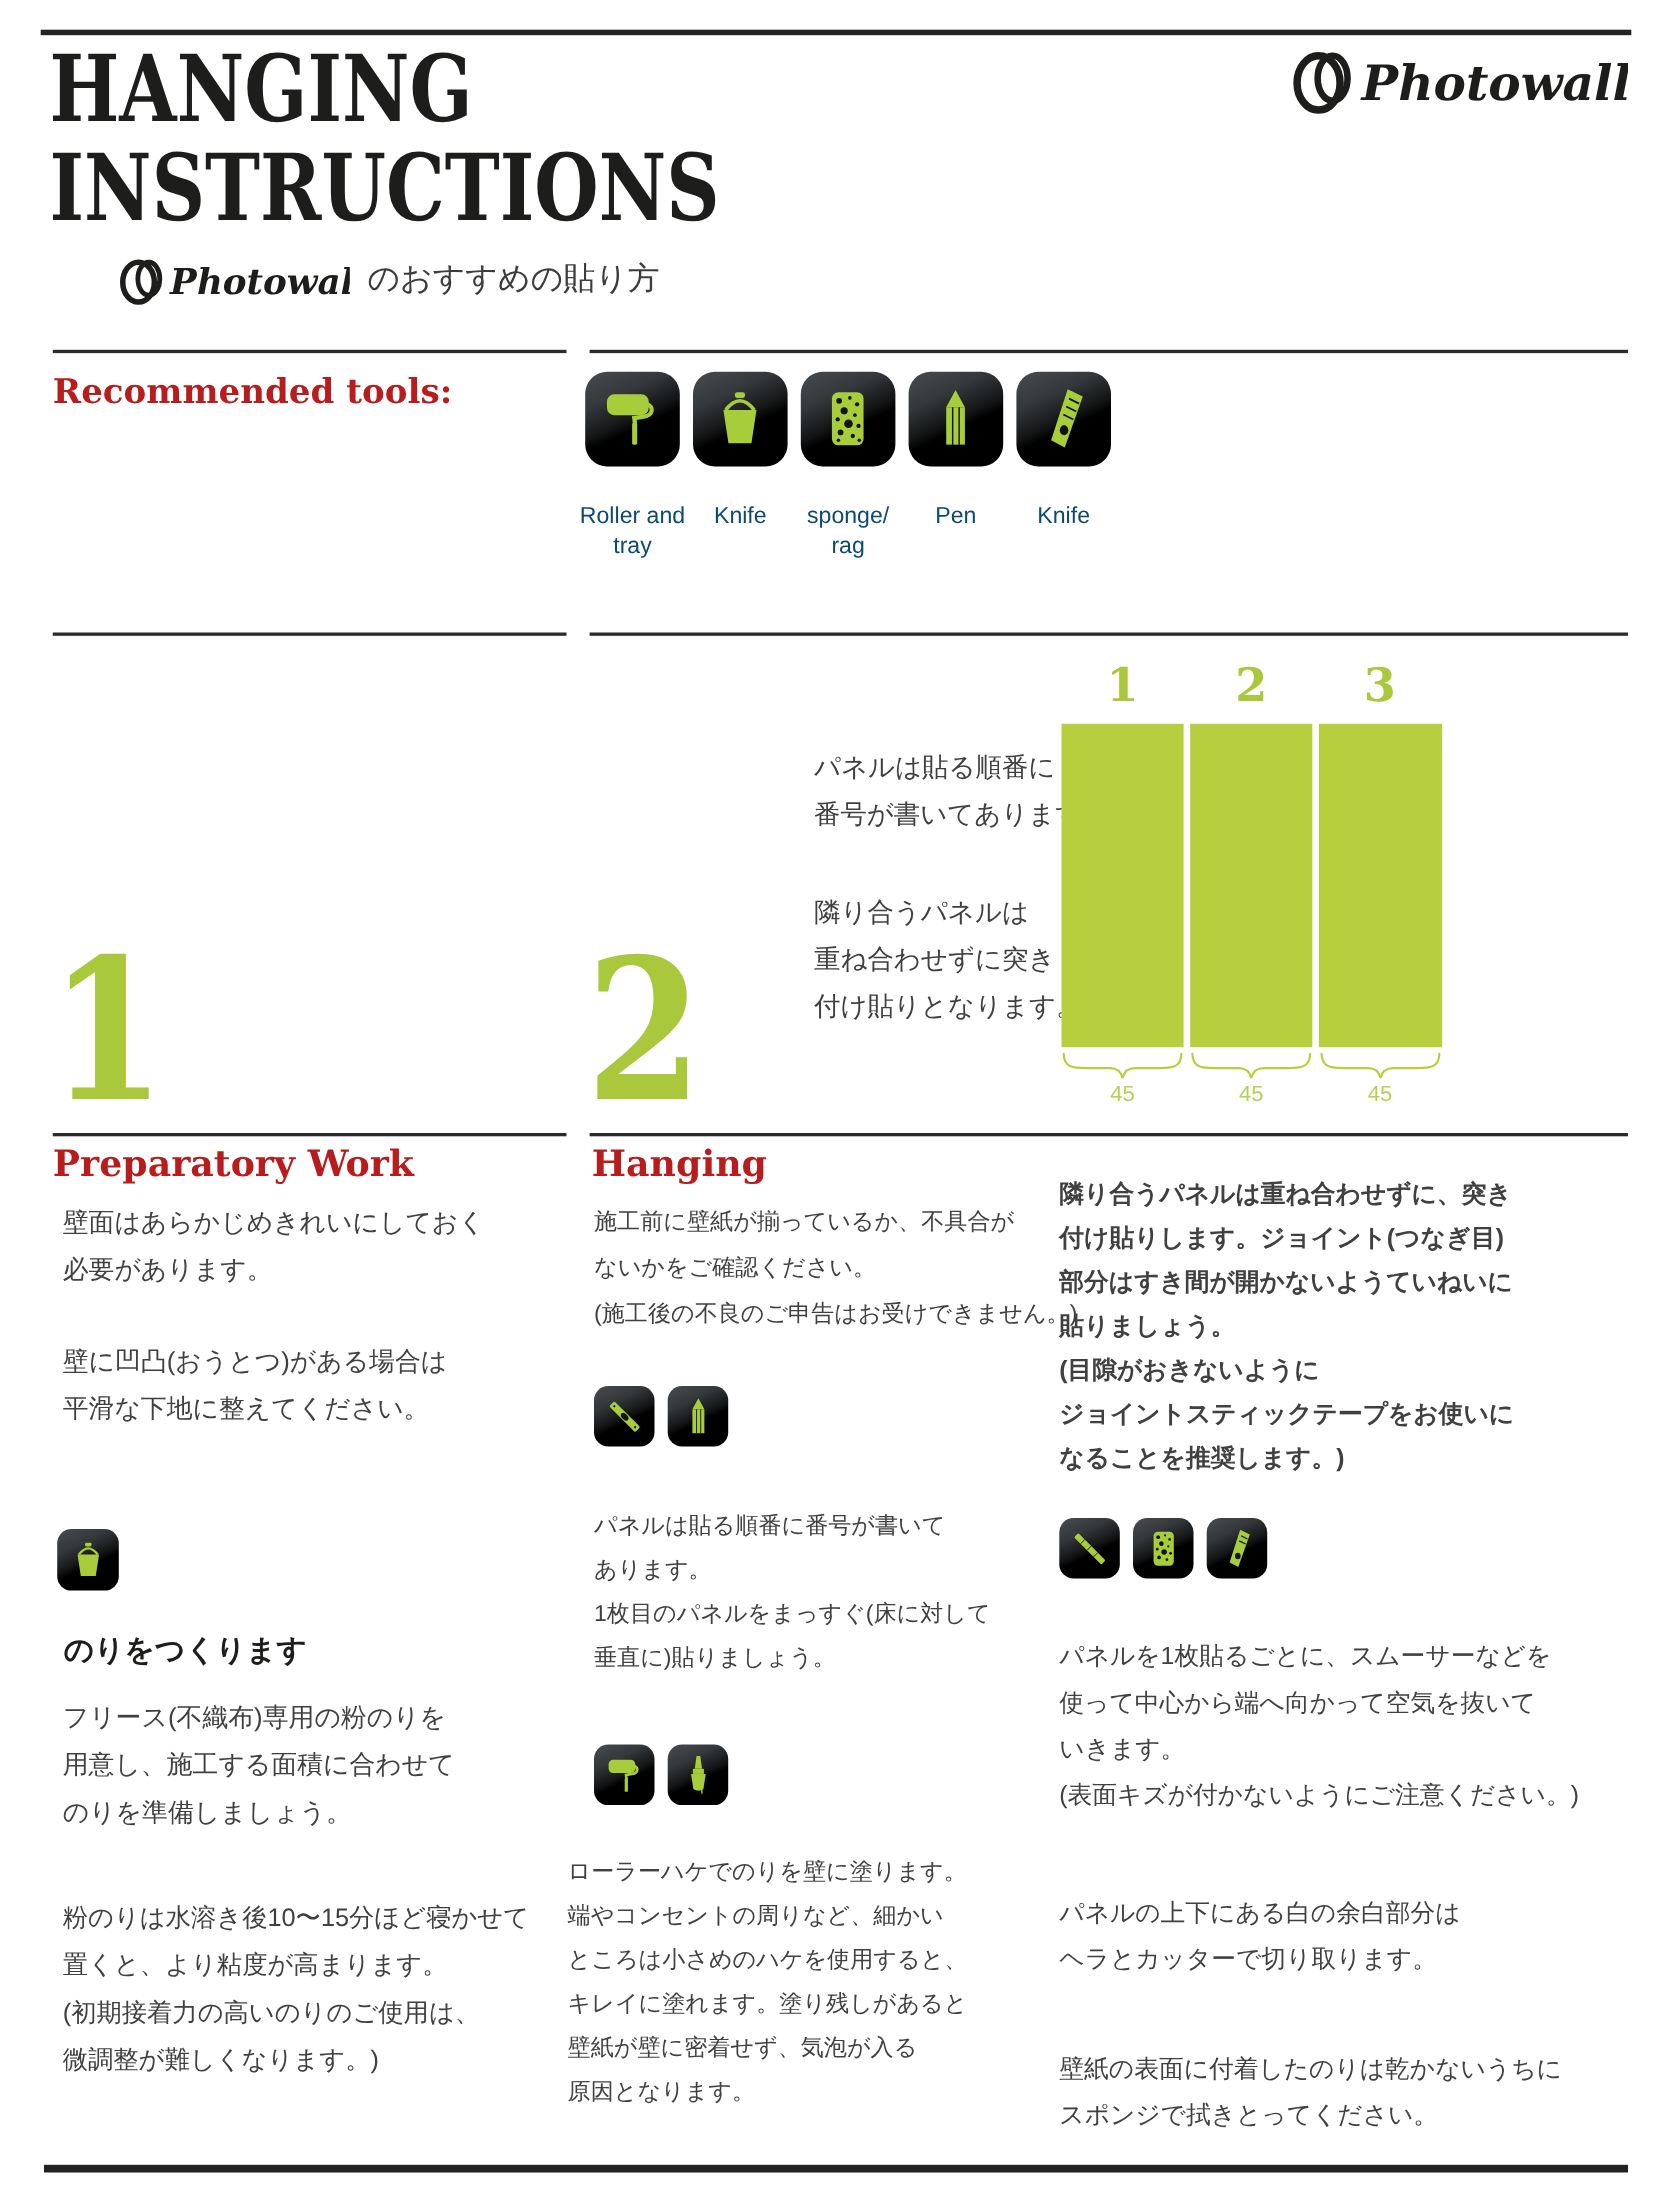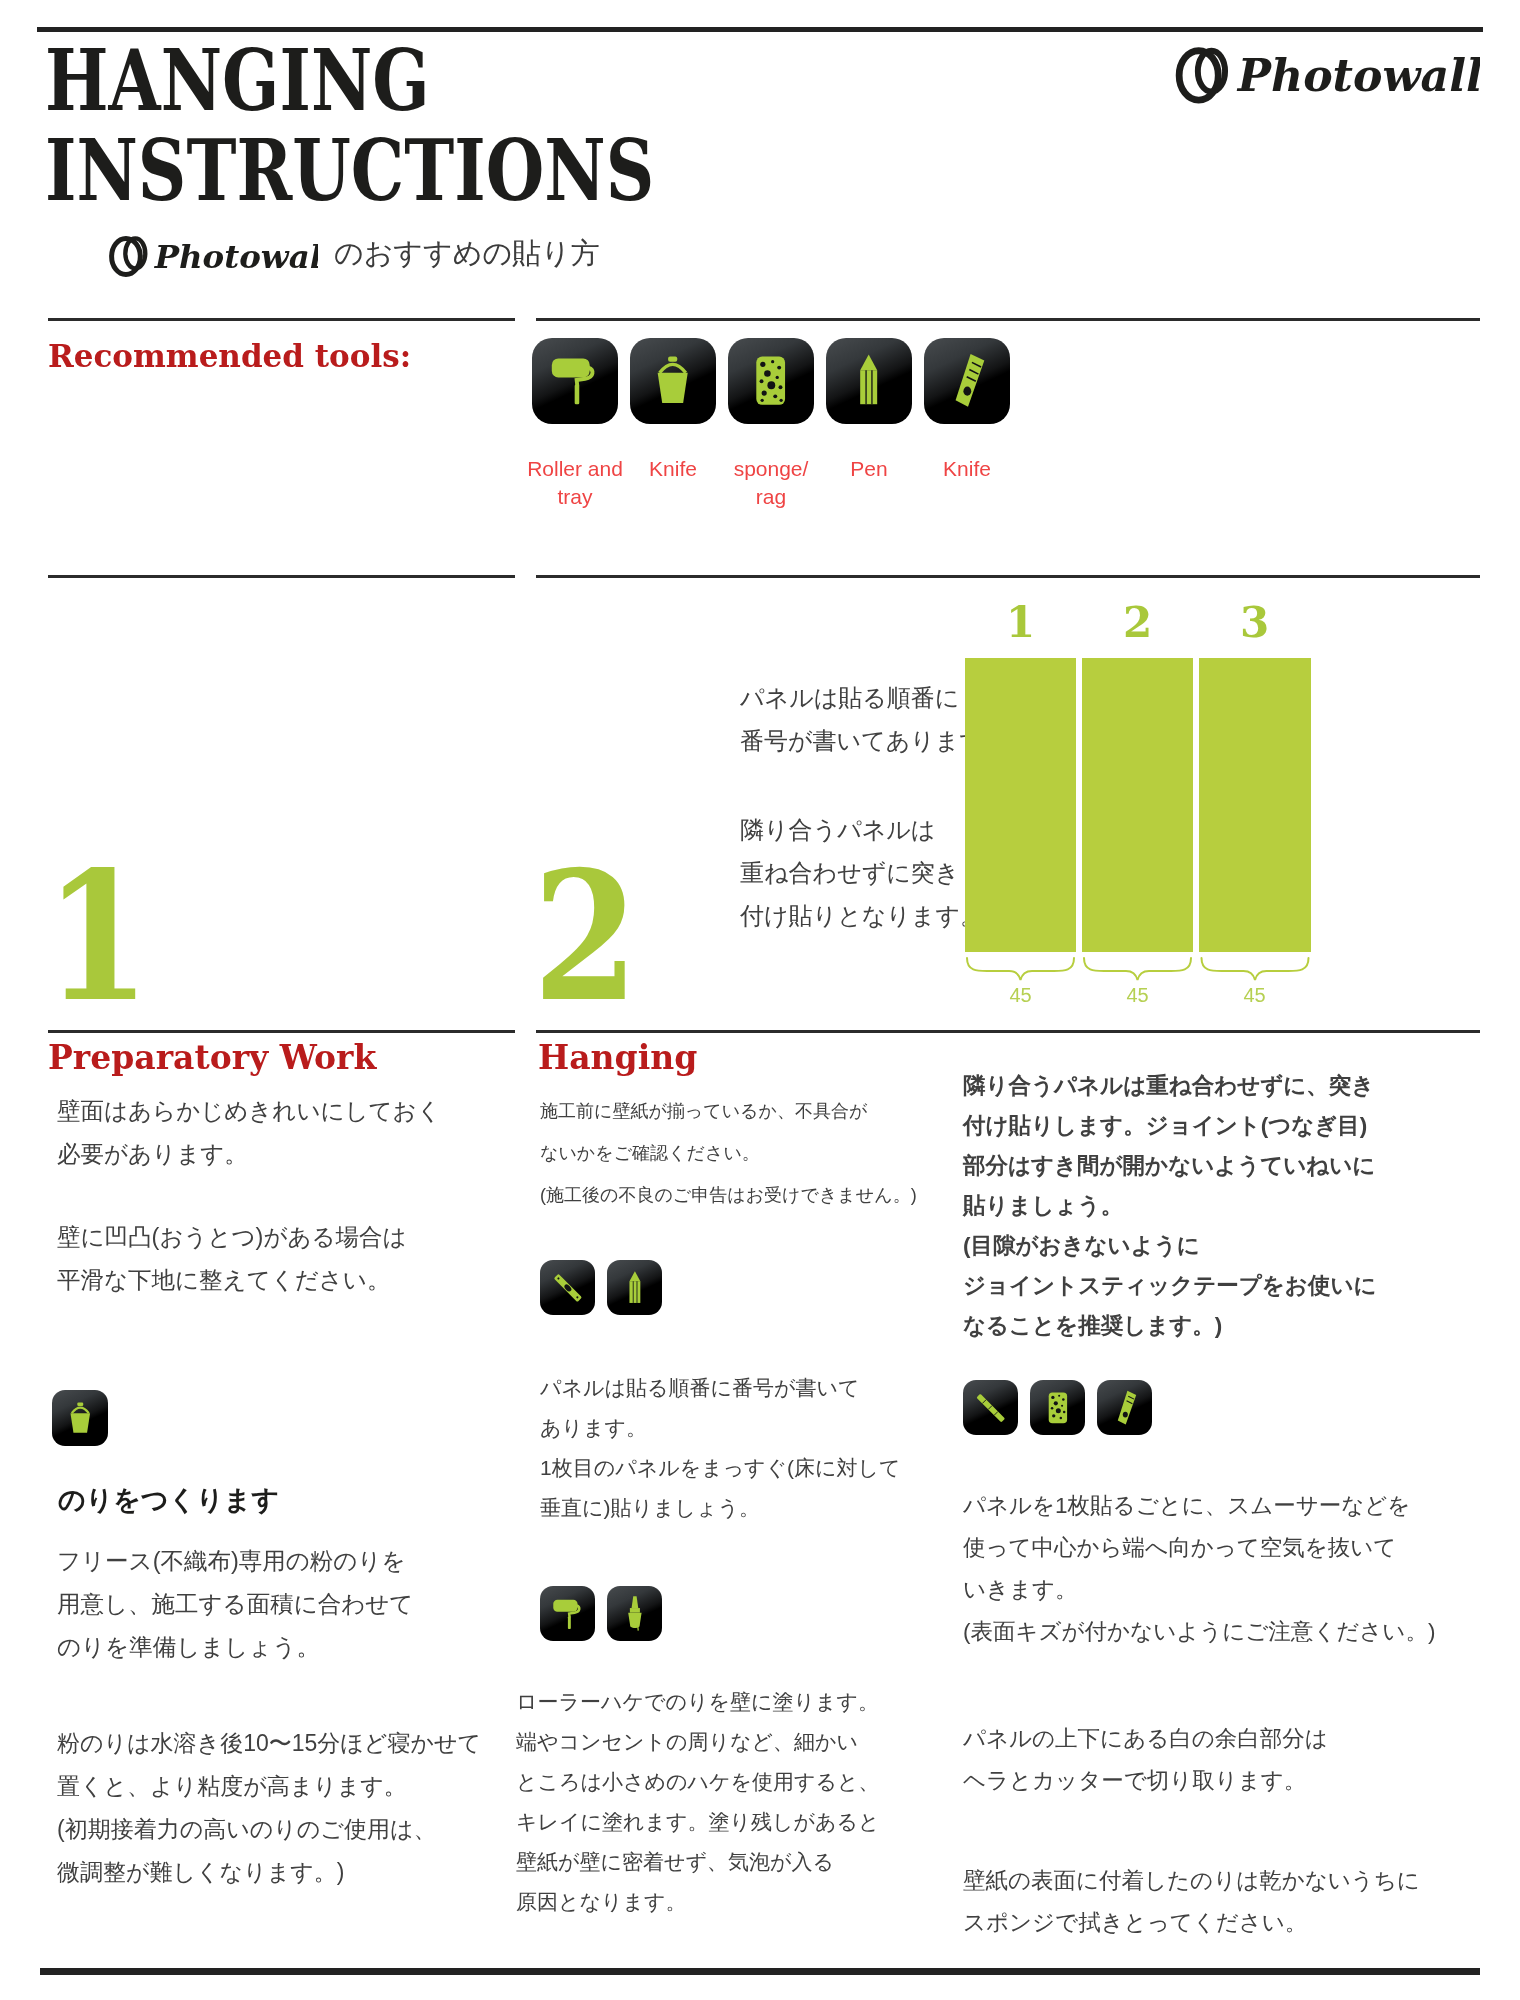--- a/index.html
+++ b/index.html
@@ -12,21 +12,21 @@
          letter-spacing:0;white-space:nowrap;}
   .green-h{position:absolute;font-family:"DejaVu Serif",serif;font-weight:bold;color:#b91c1c;white-space:nowrap;}
   .jp{position:absolute;color:#404040;white-space:nowrap;}
   .jp div{white-space:nowrap;}
   .bignum{position:absolute;font-family:"DejaVu Serif",serif;font-weight:bold;font-size:178px;line-height:1;
           color:#a9c83b;transform:scaleX(.85);transform-origin:left top;}
   .tile{position:absolute;border-radius:20px;
         background:linear-gradient(155deg,#484c4f 0%,#34383b 28%,#131415 50%,#000 58%,#000 100%);
         display:flex;align-items:center;justify-content:center;}
   .tile svg{width:76%;height:76%;}
-  .tool-label{position:absolute;width:150px;text-align:center;font-size:21px;line-height:28px;color:#ef4444;}
+  .tool-label{position:absolute;width:150px;text-align:center;font-size:21px;line-height:28px;color:#0c4a6e;}
   .panel{position:absolute;top:658px;height:294px;background:#b7ce3e;}
   .panel-num{position:absolute;top:598px;width:111px;text-align:center;font-family:"DejaVu Serif",serif;
              font-weight:bold;font-size:42px;color:#a9c83b;}
   .brace{position:absolute;top:956px;height:26px;}
   .w-label{position:absolute;top:984px;width:111px;text-align:center;font-size:20px;color:#b6d052;}
   .logo-mark{flex:none;}
   .logo-wrap{position:absolute;display:flex;align-items:center;}
   .bold-jp{position:absolute;font-weight:bold;color:#1d1d1b;white-space:nowrap;}
 </style>
 </head>
@@ -195,21 +195,21 @@
       <div>のりを準備しましょう。</div>
     </div>
   <div class="jp" style="left:57px;top:1722px;font-size:23px;line-height:43px;">
       <div>粉のりは水溶き後10〜15分ほど寝かせて</div>
       <div>置くと、より粘度が高まります。</div>
       <div>(初期接着力の高いのりのご使用は、</div>
       <div>微調整が難しくなります。)</div>
     </div>
 
   <div class="green-h" style="left:538px;top:1038px;font-size:33px;">Hanging</div>
-  <div class="jp" style="left:540px;top:1090px;font-size:18px;line-height:42px;">
+  <div class="jp" style="left:540px;top:1090px;font-size:21px;line-height:42px;">
       <div>施工前に壁紙が揃っているか、不具合が</div>
       <div>ないかをご確認ください。</div>
       <div>(施工後の不良のご申告はお受けできません。)</div>
     </div>
 
   <div class="tile" style="left:540px;top:1260px;width:55px;height:55px;border-radius:13px;">
     <svg viewBox="0 0 100 100">
       <g transform="rotate(45 50 50)">
         <rect x="10" y="42" width="80" height="16" rx="4" fill="#a8cd3a"></rect>
         <ellipse cx="50" cy="50" rx="10" ry="6" fill="#121314"></ellipse>

